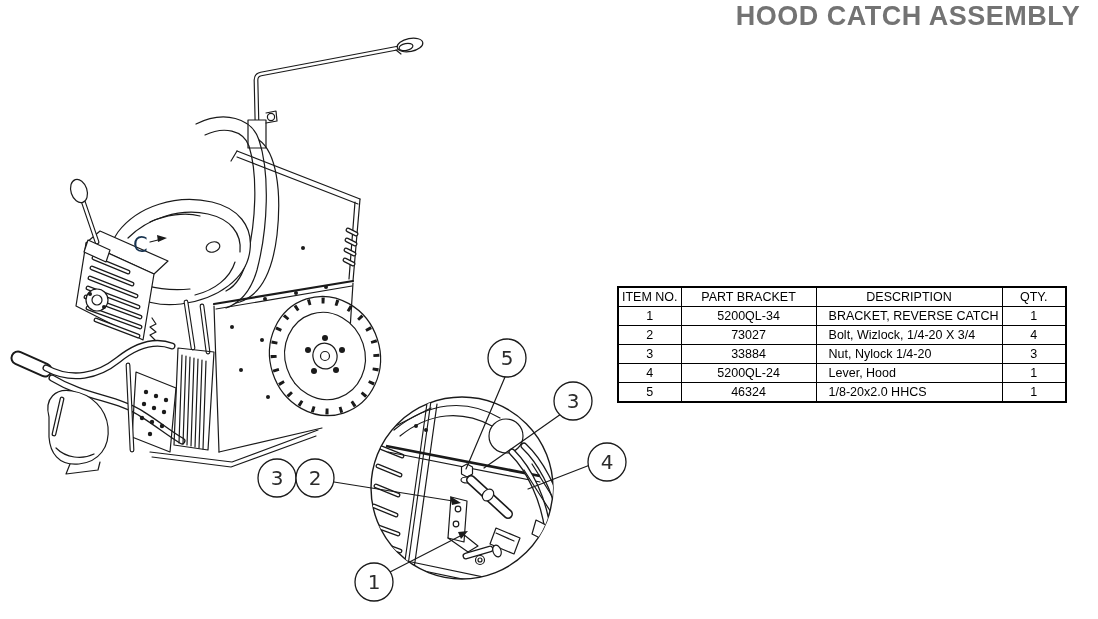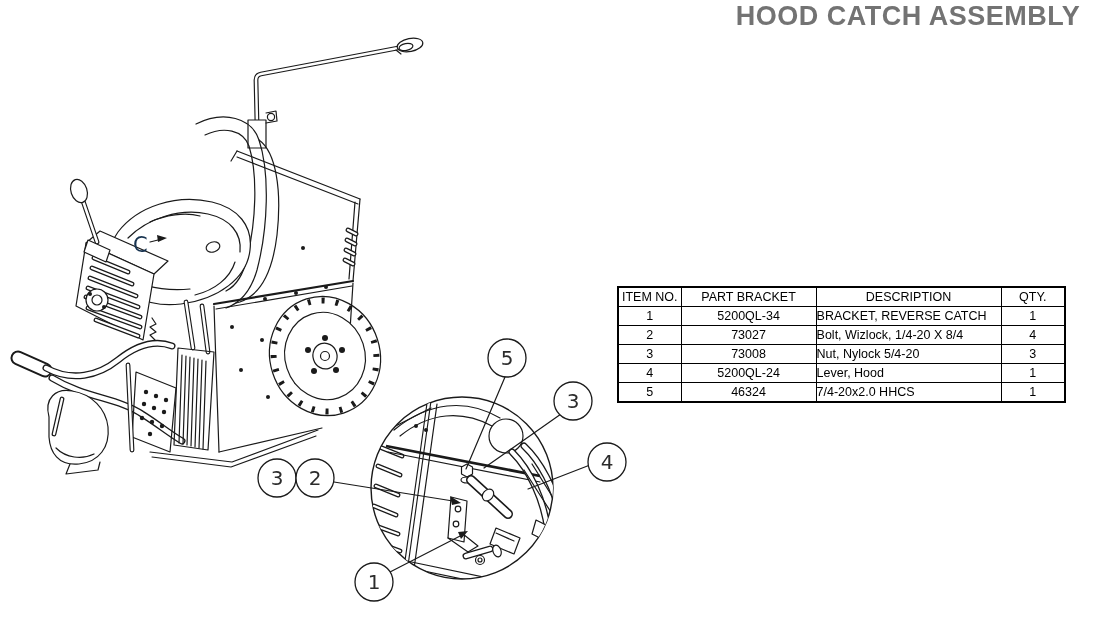--- a/index.html
+++ b/index.html
@@ -6,21 +6,21 @@
   .page{position:relative;width:1098px;height:619px;background:#ffffff;overflow:hidden;
         font-family:"DejaVu Sans",sans-serif;}
   .title{position:absolute;left:722px;top:1px;width:372px;text-align:center;
          font-family:"Liberation Sans",sans-serif;font-weight:bold;font-size:27px;
          letter-spacing:.5px;color:#737373;white-space:nowrap;}
   table.parts{position:absolute;left:617px;top:278px;border-collapse:collapse;
          table-layout:fixed;border:2px solid #000;background:#fff;
          font-family:Liberation Sans, sans-serif;font-size:12.5px;color:#000;margin-top:8px;}
   table.parts th,table.parts td{border:1px solid #000;height:18px;padding:0 3px;
          text-align:center;font-weight:normal;white-space:nowrap;overflow:hidden;line-height:18px;}
-  table.parts td.desc{text-align:left;padding-left:0;}
+  table.parts td.desc{text-align:left;padding-left:12px;}
   svg{position:absolute;left:0;top:0;}
   .ln{stroke:#1a1a1a;fill:none;stroke-width:1.2;stroke-linecap:round;stroke-linejoin:round;}
   .ln2{stroke:#1a1a1a;fill:none;stroke-width:2.2;stroke-linecap:round;}
   .fw{fill:#fff;stroke:#1a1a1a;stroke-width:1.2;stroke-linejoin:round;}
   .dot{fill:#1a1a1a;stroke:none;}
   .sb{stroke:#1a1a1a;fill:none;stroke-width:4.8;stroke-linecap:round;}
   .sw{stroke:#fff;fill:none;stroke-width:2.3;stroke-linecap:round;}
   .tb{stroke:#1a1a1a;fill:none;stroke-width:4.8;stroke-linecap:round;}
   .tw{stroke:#fff;fill:none;stroke-width:2.5;stroke-linecap:round;}
   .Tb{stroke:#1a1a1a;fill:none;stroke-width:7;stroke-linecap:round;}
@@ -282,37 +282,37 @@
     <tbody>
       <tr>
         <td>1</td>
         <td>5200QL-34</td>
         <td class="desc">BRACKET, REVERSE CATCH</td>
         <td>1</td>
       </tr>
       <tr>
         <td>2</td>
         <td>73027</td>
-        <td class="desc">Bolt, Wizlock, 1/4-20 X 8/4</td>
+        <td class="desc">Bolt, Wizlock, 1/4-20 X 3/4</td>
         <td>4</td>
       </tr>
       <tr>
         <td>3</td>
-        <td>73008</td>
-        <td class="desc">Nut, Nylock 5/4-20</td>
+        <td>33884</td>
+        <td class="desc">Nut, Nylock 1/4-20</td>
         <td>3</td>
       </tr>
       <tr>
         <td>4</td>
         <td>5200QL-24</td>
         <td class="desc">Lever, Hood</td>
         <td>1</td>
       </tr>
       <tr>
         <td>5</td>
         <td>46324</td>
-        <td class="desc">7/4-20x2.0 HHCS</td>
+        <td class="desc">1/8-20x2.0 HHCS</td>
         <td>1</td>
       </tr>
     </tbody>
   </table>
 
 </div>
 
 </body></html>

